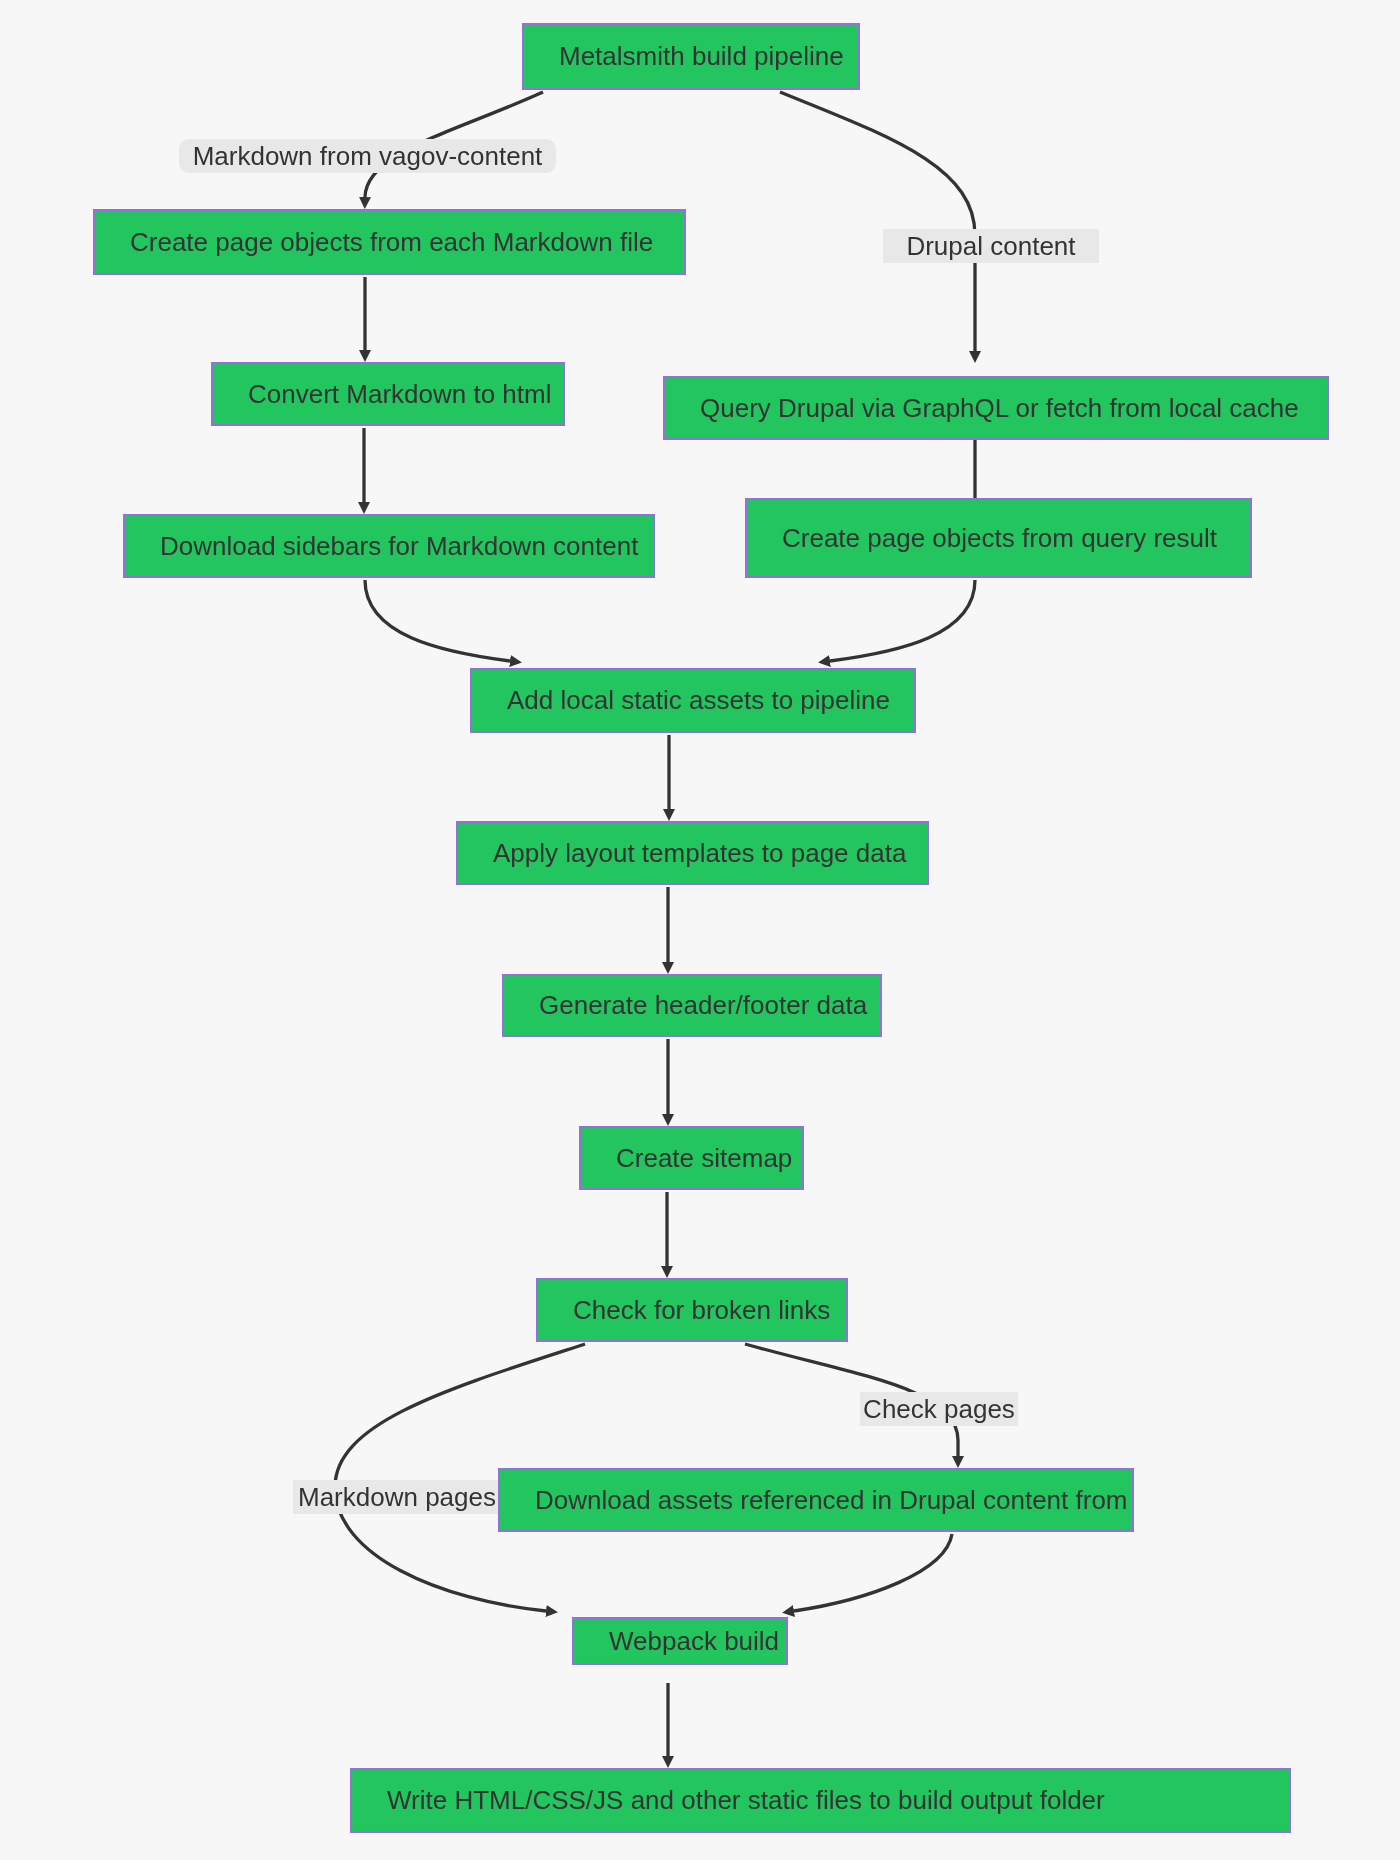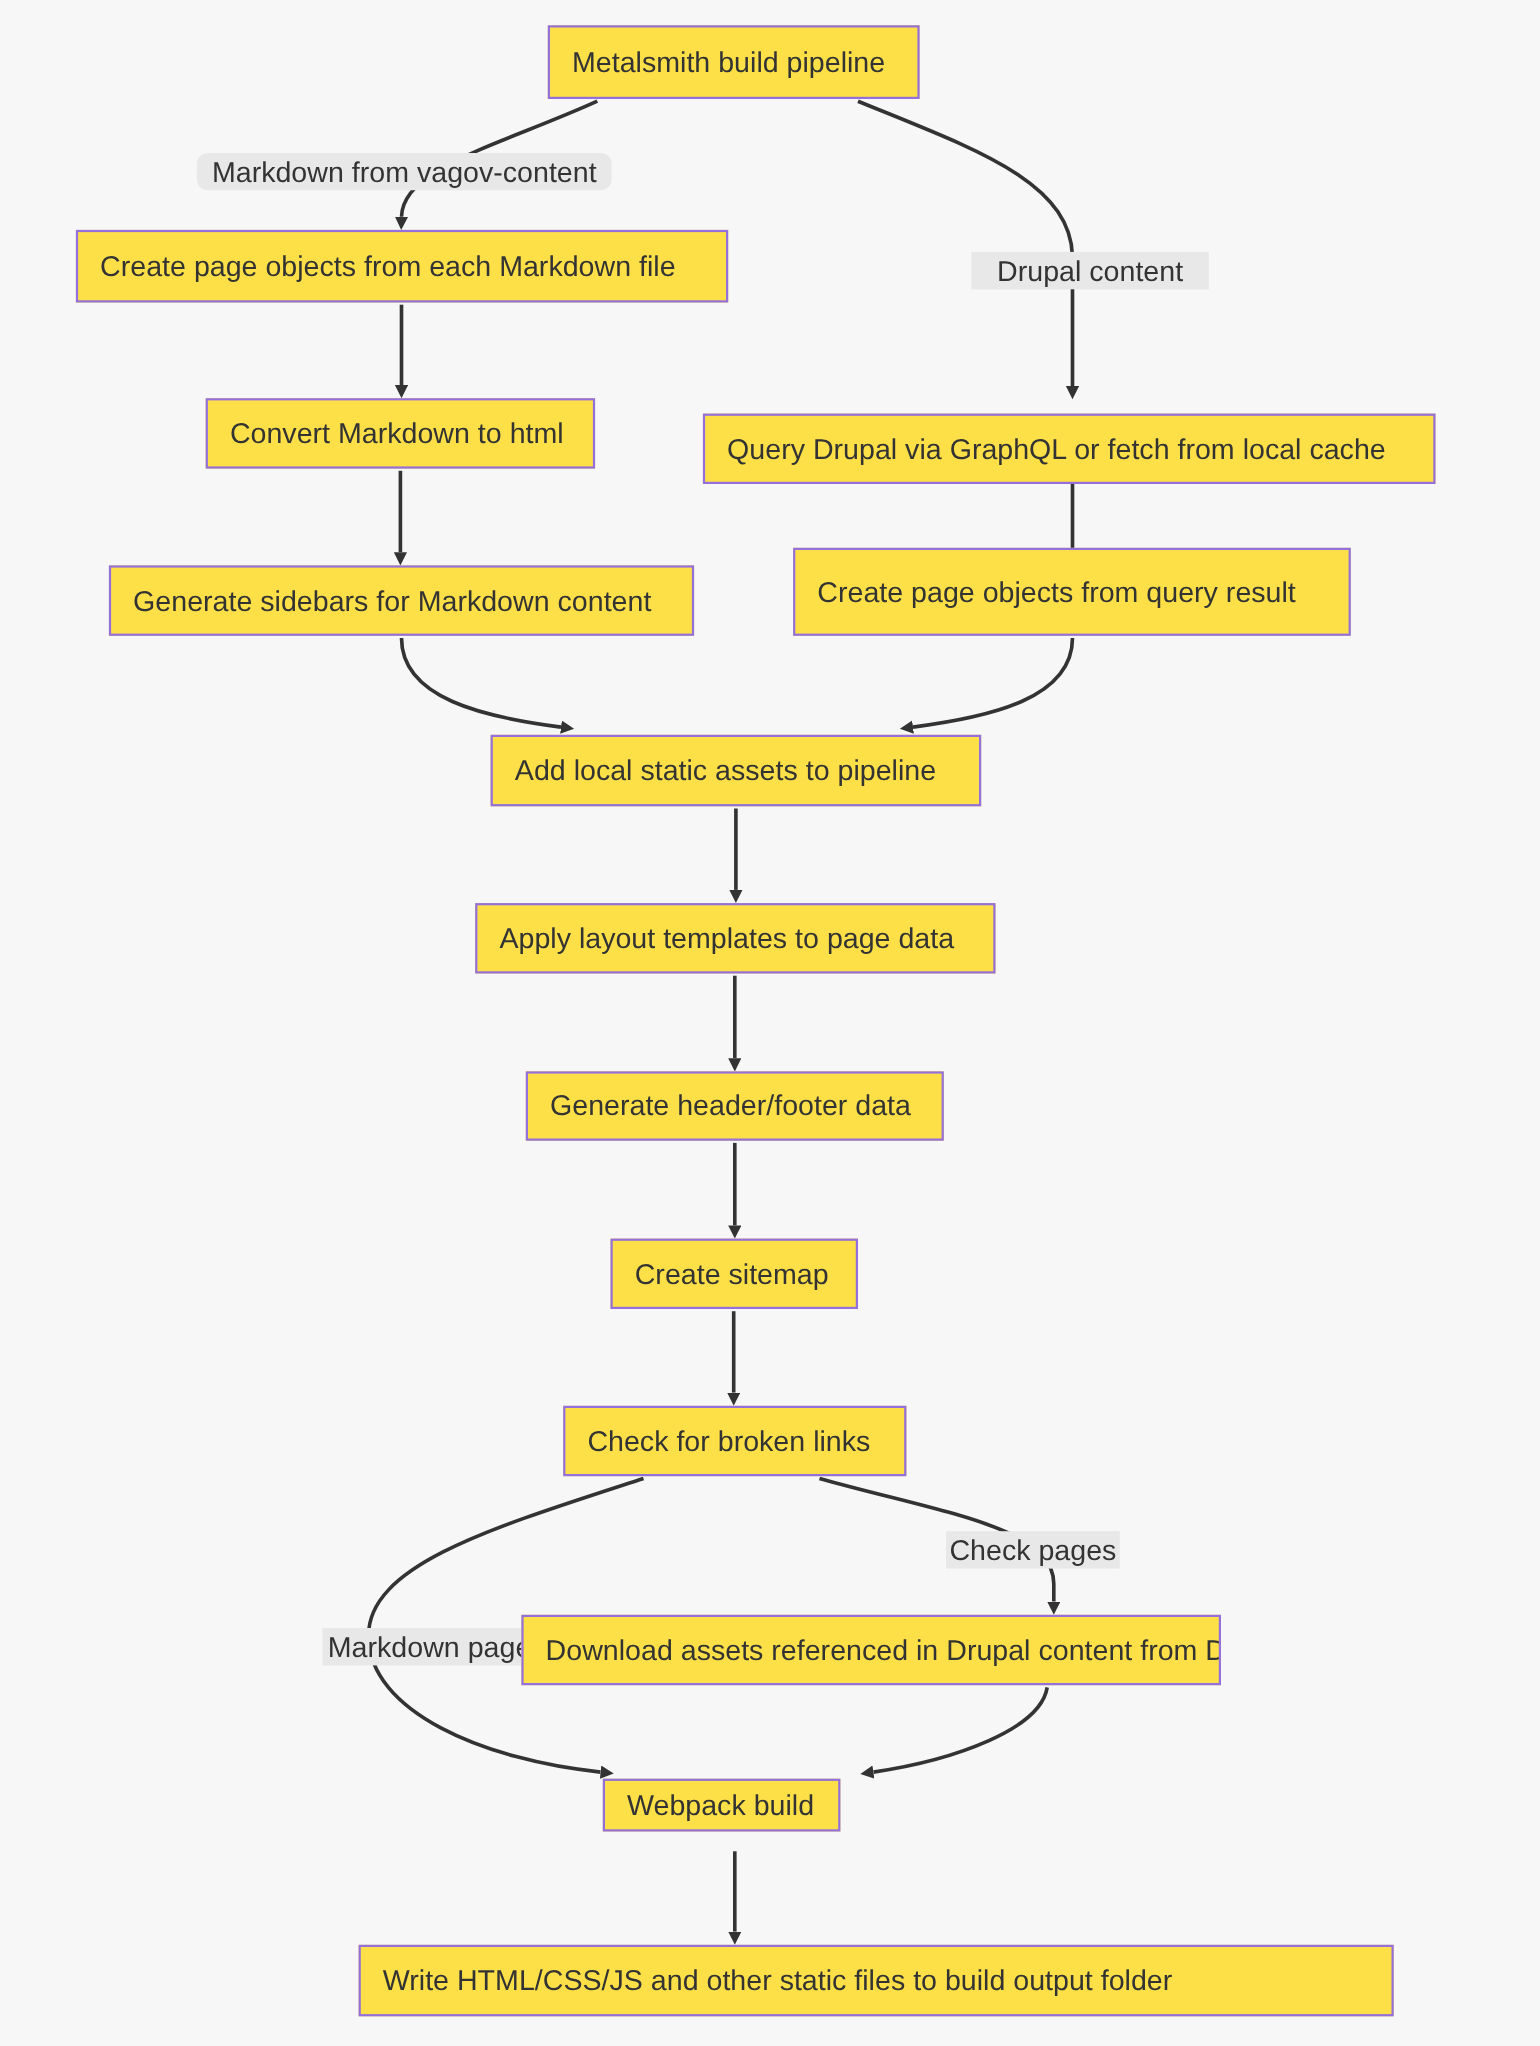--- a/index.html
+++ b/index.html
@@ -7,31 +7,32 @@
     width:1400px;height:1860px;
     background:#f7f7f8;
     font-family:"Liberation Sans","DejaVu Sans",sans-serif;
     position:relative;
     overflow:hidden;
   }
   #canvas{position:absolute;left:0;top:0;width:1400px;height:1860px;}
   svg.edge-layer{position:absolute;left:0;top:0;}
   .node{
     position:absolute;
-    background:#fde047;
+    background:#22c55e;
     border:2px solid #9370db;
     color:#333333;
     font-size:26px;
     display:flex;
     align-items:center;
     justify-content:flex-start;
-    padding-left:20px;
+    padding-left:35px;
     white-space:nowrap;
     overflow:hidden;
     box-sizing:border-box;
+    margin-left:24px;
   }
   .edge-label{
     position:absolute;
     background:#e8e8e8;
     color:#333333;
     font-size:26px;
     display:flex;
     align-items:center;
     justify-content:center;
     white-space:nowrap;
@@ -71,21 +72,21 @@
 
   <div class="edge-label" style="left:179px;top:139px;width:377px;height:34px;border-radius:10px;">Markdown from vagov-content</div>
   <div class="edge-label" style="left:883px;top:229px;width:216px;height:34px;">Drupal content</div>
   <div class="edge-label" style="left:860px;top:1392px;width:158px;height:34px;">Check pages</div>
   <div class="edge-label" style="left:293px;top:1480px;width:208px;height:34px;">Markdown pages</div>
 
   <div class="node" style="left:498px;top:23px;width:338px;height:67px;">Metalsmith build pipeline</div>
   <div class="node" style="left:69px;top:209px;width:593px;height:66px;">Create page objects from each Markdown file</div>
   <div class="node" style="left:187px;top:362px;width:354px;height:64px;">Convert Markdown to html</div>
   <div class="node" style="left:639px;top:376px;width:666px;height:64px;">Query Drupal via GraphQL or fetch from local cache</div>
-  <div class="node" style="left:99px;top:514px;width:532px;height:64px;">Generate sidebars for Markdown content</div>
+  <div class="node" style="left:99px;top:514px;width:532px;height:64px;">Download sidebars for Markdown content</div>
   <div class="node" style="left:721px;top:498px;width:507px;height:80px;">Create page objects from query result</div>
   <div class="node" style="left:446px;top:668px;width:446px;height:65px;">Add local static assets to pipeline</div>
   <div class="node" style="left:432px;top:821px;width:473px;height:64px;">Apply layout templates to page data</div>
   <div class="node" style="left:478px;top:974px;width:380px;height:63px;">Generate header/footer data</div>
   <div class="node" style="left:555px;top:1126px;width:225px;height:64px;">Create sitemap</div>
   <div class="node" style="left:512px;top:1278px;width:312px;height:64px;">Check for broken links</div>
   <div class="node" style="left:474px;top:1468px;width:636px;height:64px;">Download assets referenced in Drupal content from Drupal</div>
   <div class="node" style="left:548px;top:1617px;width:216px;height:48px;">Webpack build</div>
   <div class="node" style="left:326px;top:1768px;width:941px;height:65px;">Write HTML/CSS/JS and other static files to build output folder</div>
 

